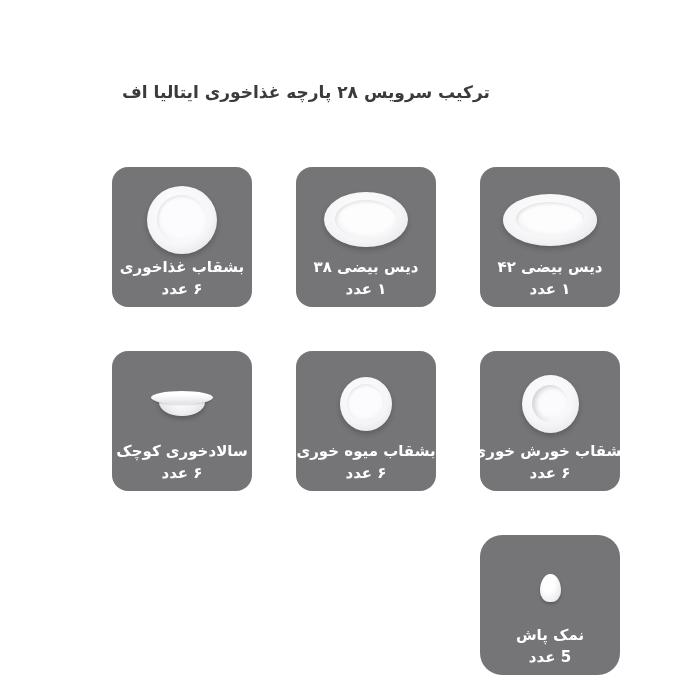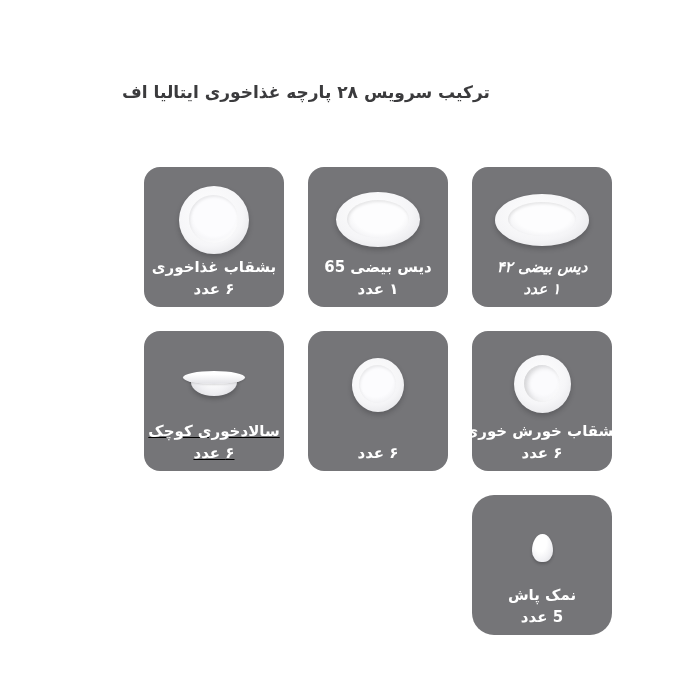--- a/index.html
+++ b/index.html
@@ -22,22 +22,21 @@
     font-weight:bold;
     color:#3b3b3d;
   }
 
   .grid {
     position:absolute;
     left:112px; top:167px;
     display:grid;
     grid-template-columns:repeat(3,140px);
     grid-template-rows:repeat(3,140px);
-    gap:24px;
-    margin-left:32px;
+    gap:44px;
   }
 
   .tile {
     background:#757578;
     border-radius:16px;
     display:flex;
     flex-direction:column;
     align-items:center;
     direction:rtl;
   }
@@ -160,50 +159,51 @@
       <div>بشقاب غذاخوری</div>
       <div>۶ عدد</div>
     </div>
   </div>
 
   <div class="tile" style="grid-area: 1 / 2;">
     <div class="dish-wrap">
       <div class="dish oval-platter"></div>
     </div>
     <div class="label">
-      <div>دیس بیضی 65</div>
+      <div>دیس بیضی ۳۸</div>
       <div>۱ عدد</div>
     </div>
   </div>
 
-  <div class="tile" style="grid-area: 1 / 3; font-style: italic;">
+  <div class="tile" style="grid-area: 1 / 3;">
     <div class="dish-wrap">
       <div class="dish oval-platter-large"></div>
     </div>
     <div class="label">
       <div>دیس بیضی ۴۲</div>
       <div>۱ عدد</div>
     </div>
   </div>
 
-  <div class="tile" style="grid-area: 2 / 1; text-decoration: underline;">
+  <div class="tile" style="grid-area: 2 / 1;">
     <div class="dish-wrap">
       <div class="dish salad-bowl-side"></div>
     </div>
     <div class="label">
       <div>سالادخوری کوچک</div>
       <div>۶ عدد</div>
     </div>
   </div>
 
   <div class="tile" style="grid-area: 2 / 2;">
     <div class="dish-wrap">
       <div class="dish round-fruit-plate"></div>
     </div>
     <div class="label">
+      <div>بشقاب میوه خوری</div>
       <div>۶ عدد</div>
     </div>
   </div>
 
   <div class="tile" style="grid-area: 2 / 3;">
     <div class="dish-wrap">
       <div class="dish deep-stew-plate"></div>
     </div>
     <div class="label">
       <div>بشقاب خورش خوری</div>

